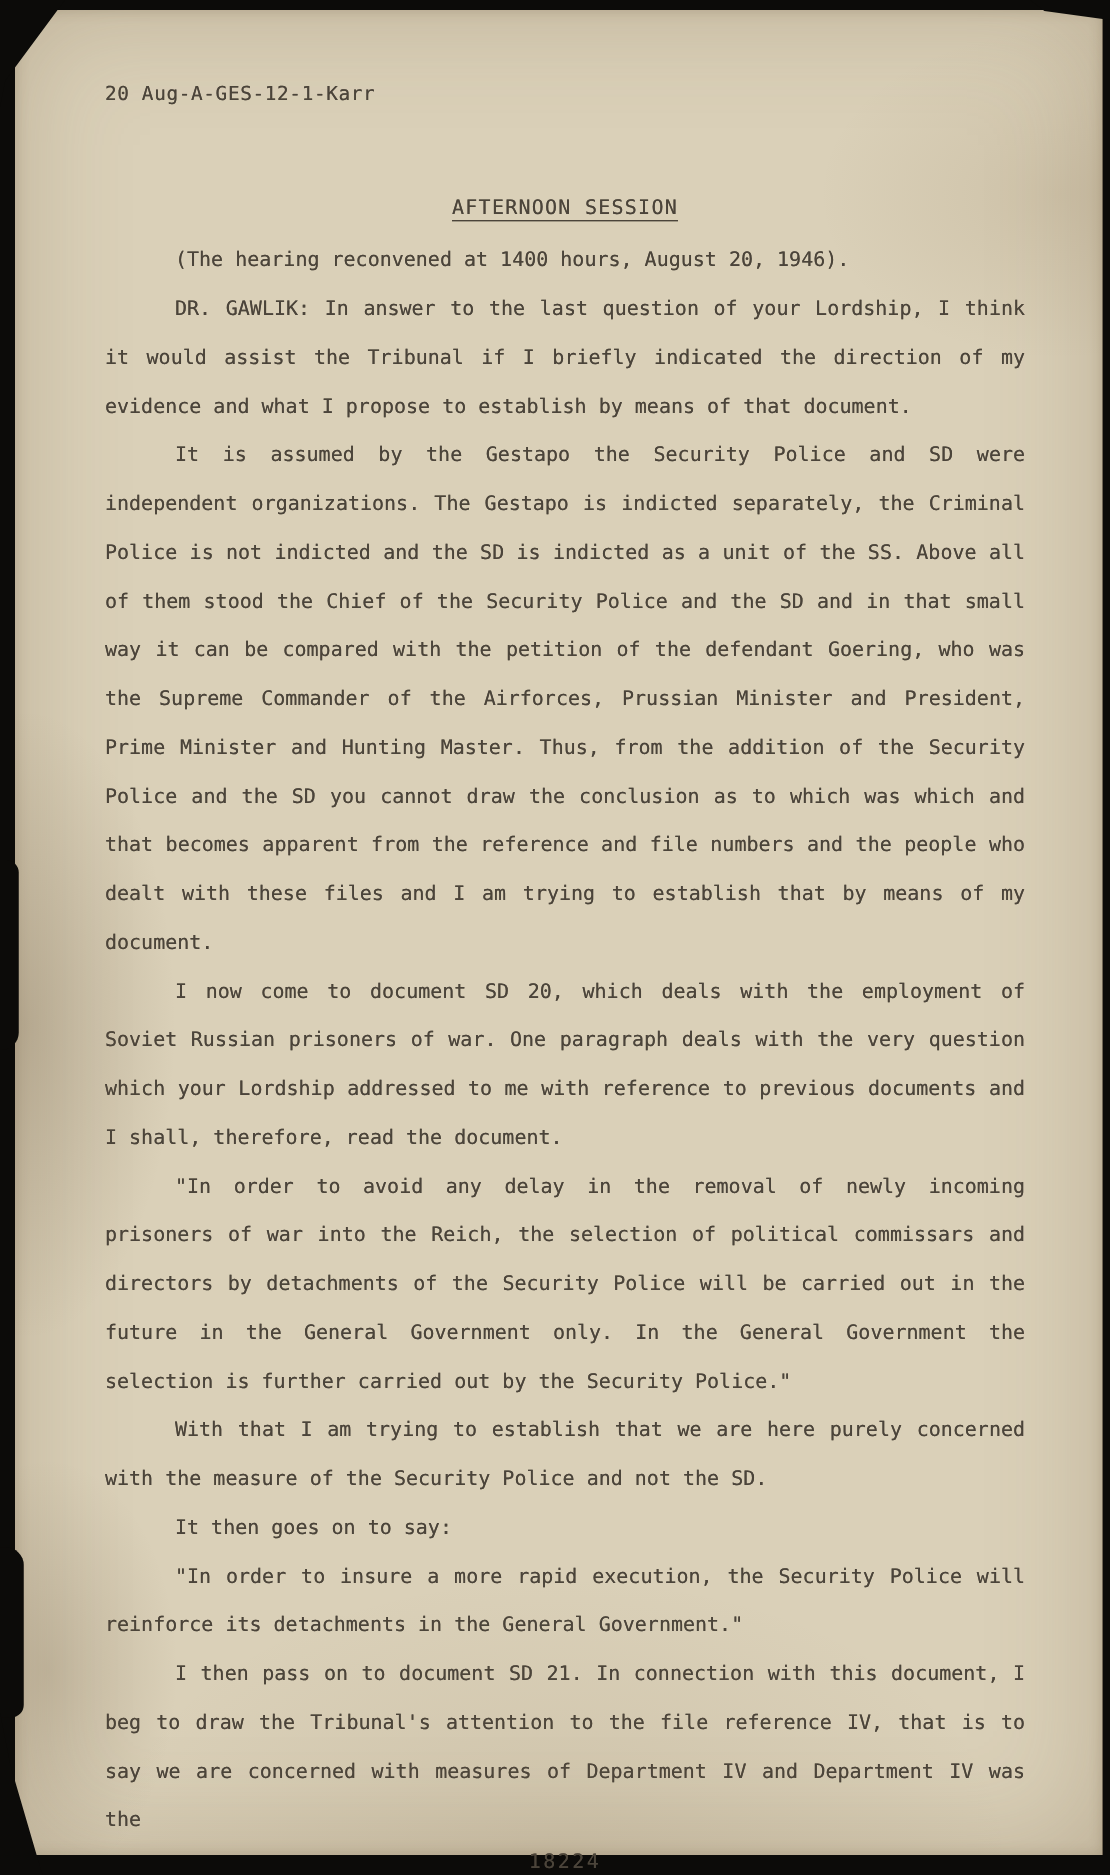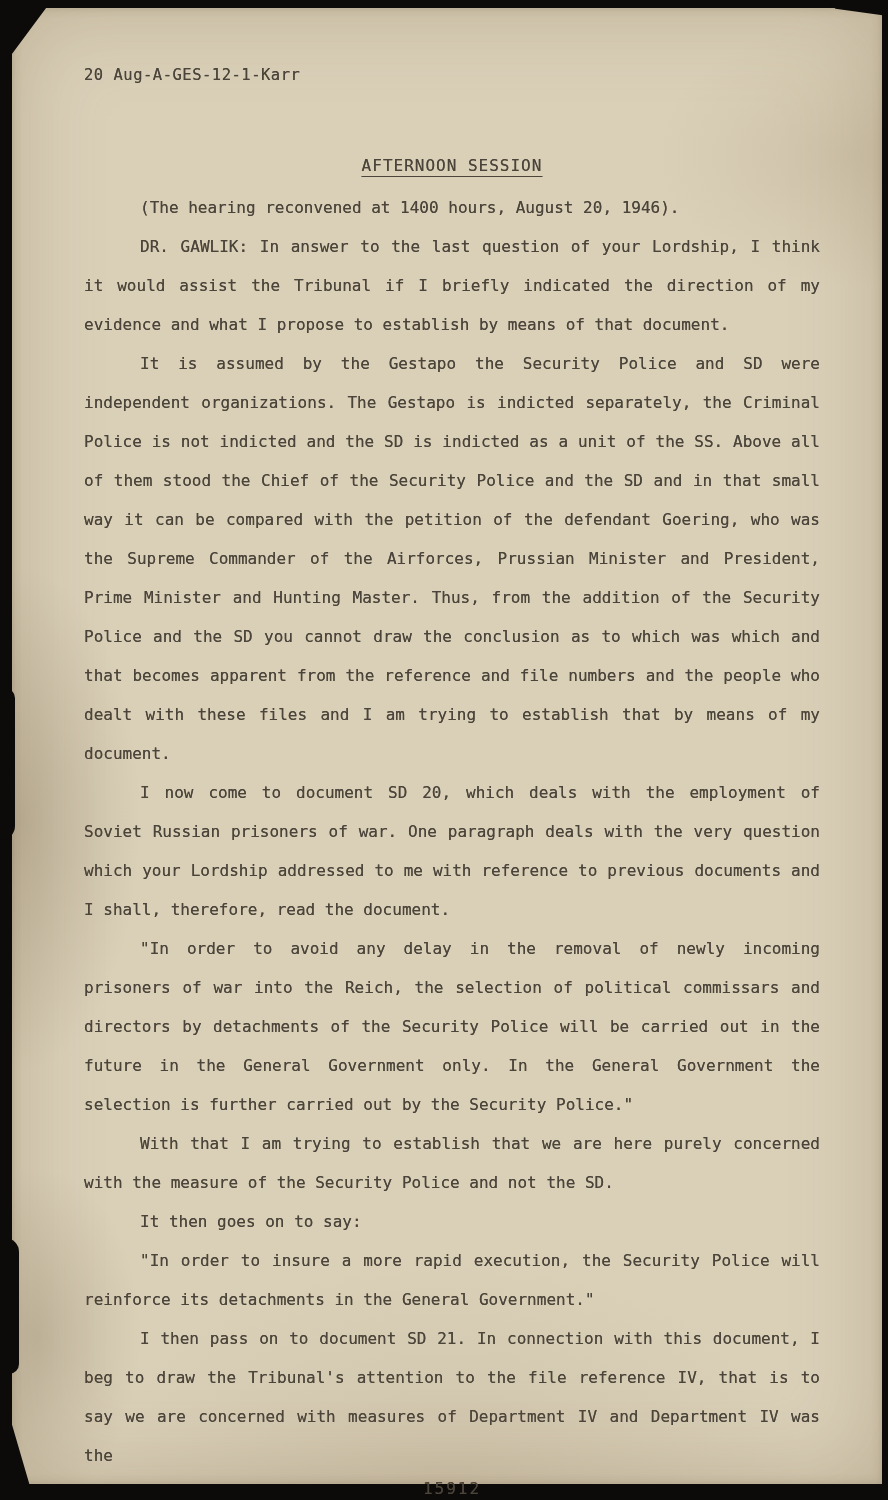--- a/index.html
+++ b/index.html
@@ -120,21 +120,21 @@
         <p class="para">DR. GAWLIK:  In answer to the last question of your Lordship, I think it would assist the Tribunal if I briefly indicated the direction of my evidence and what I propose to establish by means of that document.</p>
         <p class="para">It is assumed by the Gestapo the Security Police and SD were independent organizations.  The Gestapo is indicted separately, the Criminal Police is not indicted and the SD is indicted as a unit of the SS.  Above all of them stood the Chief of the Security Police and the SD and in that small way it can be compared with the petition of the defendant Goering, who was the Supreme Commander of the Airforces, Prussian Minister and President, Prime Minister and Hunting Master.  Thus, from the addition of the Security Police and the SD you cannot draw the conclusion as to which was which and that becomes apparent from the reference and file numbers and the people who dealt with these files and I am trying to establish that by means of my document.</p>
         <p class="para">I now come to document SD 20, which deals with the employment of Soviet Russian prisoners of war.  One paragraph deals with the very question which your Lordship addressed to me with reference to previous documents and I shall, therefore, read the document.</p>
         <p class="para">"In order to avoid any delay in the removal of newly incoming prisoners of war into the Reich, the selection of political commissars and directors by detachments of the Security Police will be carried out in the future in the General Government only.  In the General Government the selection is further carried out by the Security Police."</p>
         <p class="para">With that I am trying to establish that we are here purely concerned with the measure of the Security Police and not the SD.</p>
         <p class="para">It then goes on to say:</p>
         <p class="para">"In order to insure a more rapid execution, the Security Police will reinforce its detachments in the General Government."</p>
         <p class="para">I then pass on to document SD 21.  In connection with this document, I beg to draw the Tribunal's attention to the file reference IV, that is to say we are concerned with measures of Department IV and Department IV was the</p>
       </div>
 
-    <div class="page-number">15912</div>
+    <div class="page-number">18224</div>
   </div>
   <div class="aging"></div>
 </div>
 
 <div class="tear tear-tl"></div>
 <div class="tear tear-tr"></div>
 <div class="tear tear-left-mid"></div>
 <div class="tear tear-left-low"></div>
 <div class="tear tear-bl"></div>
 

